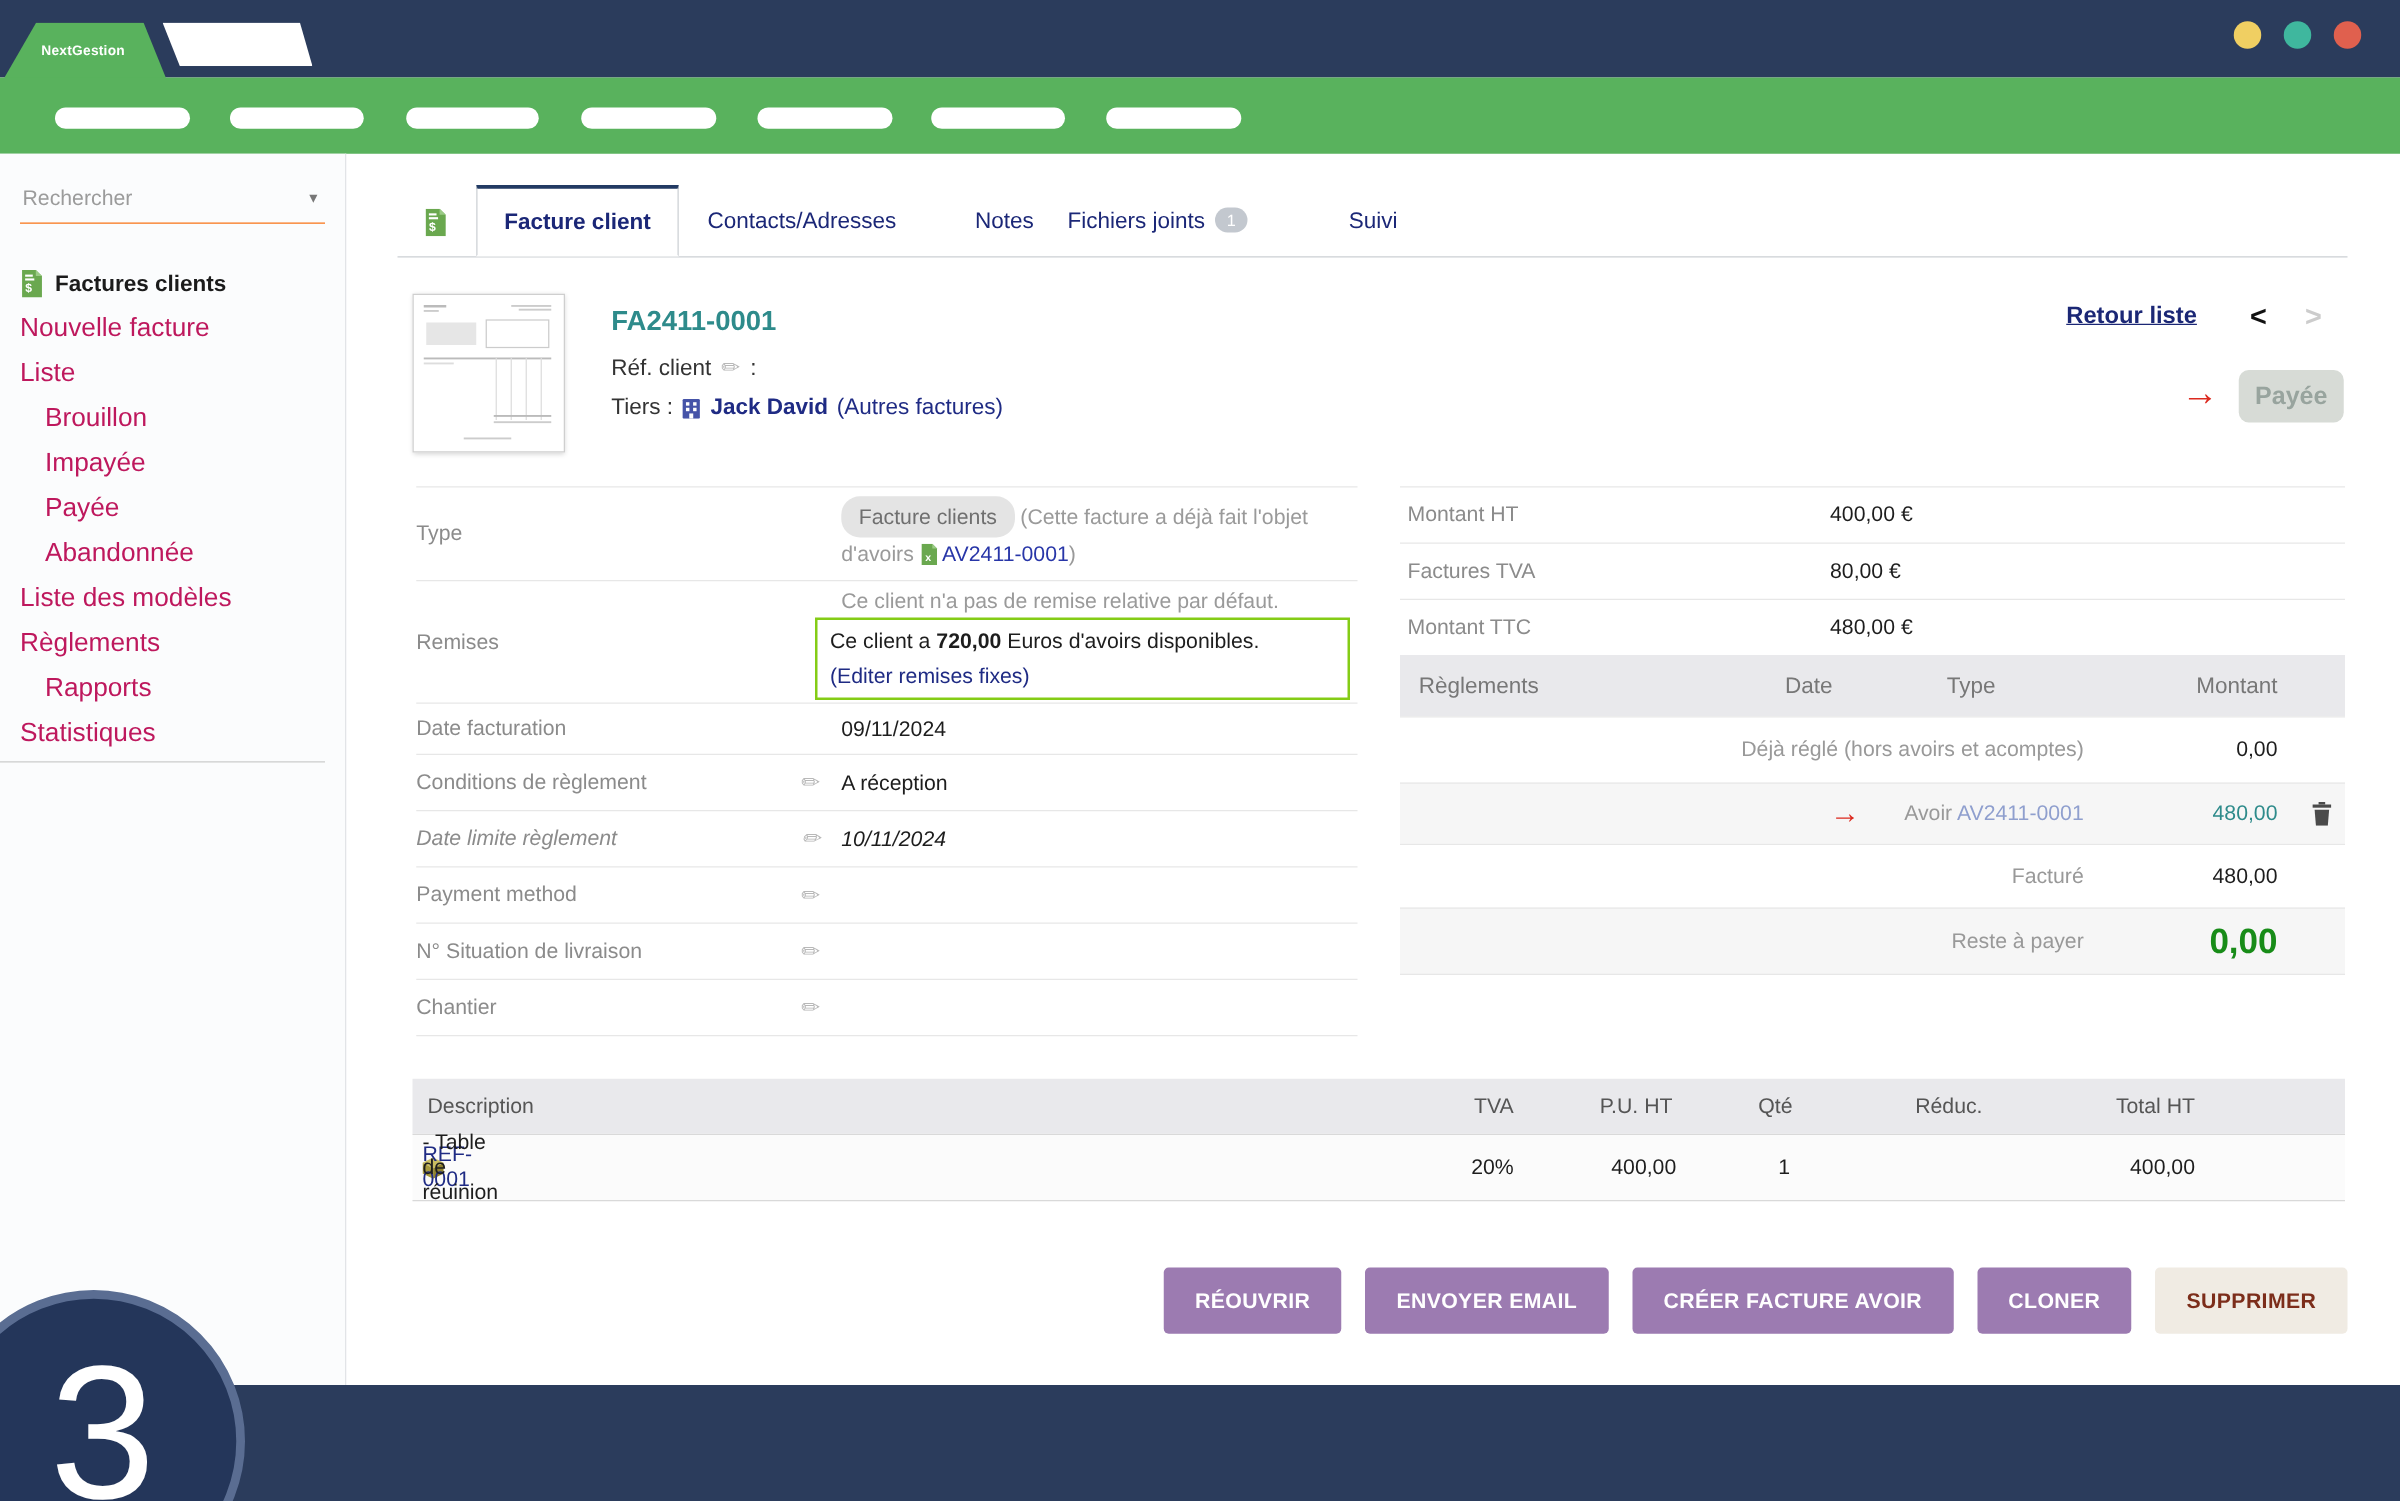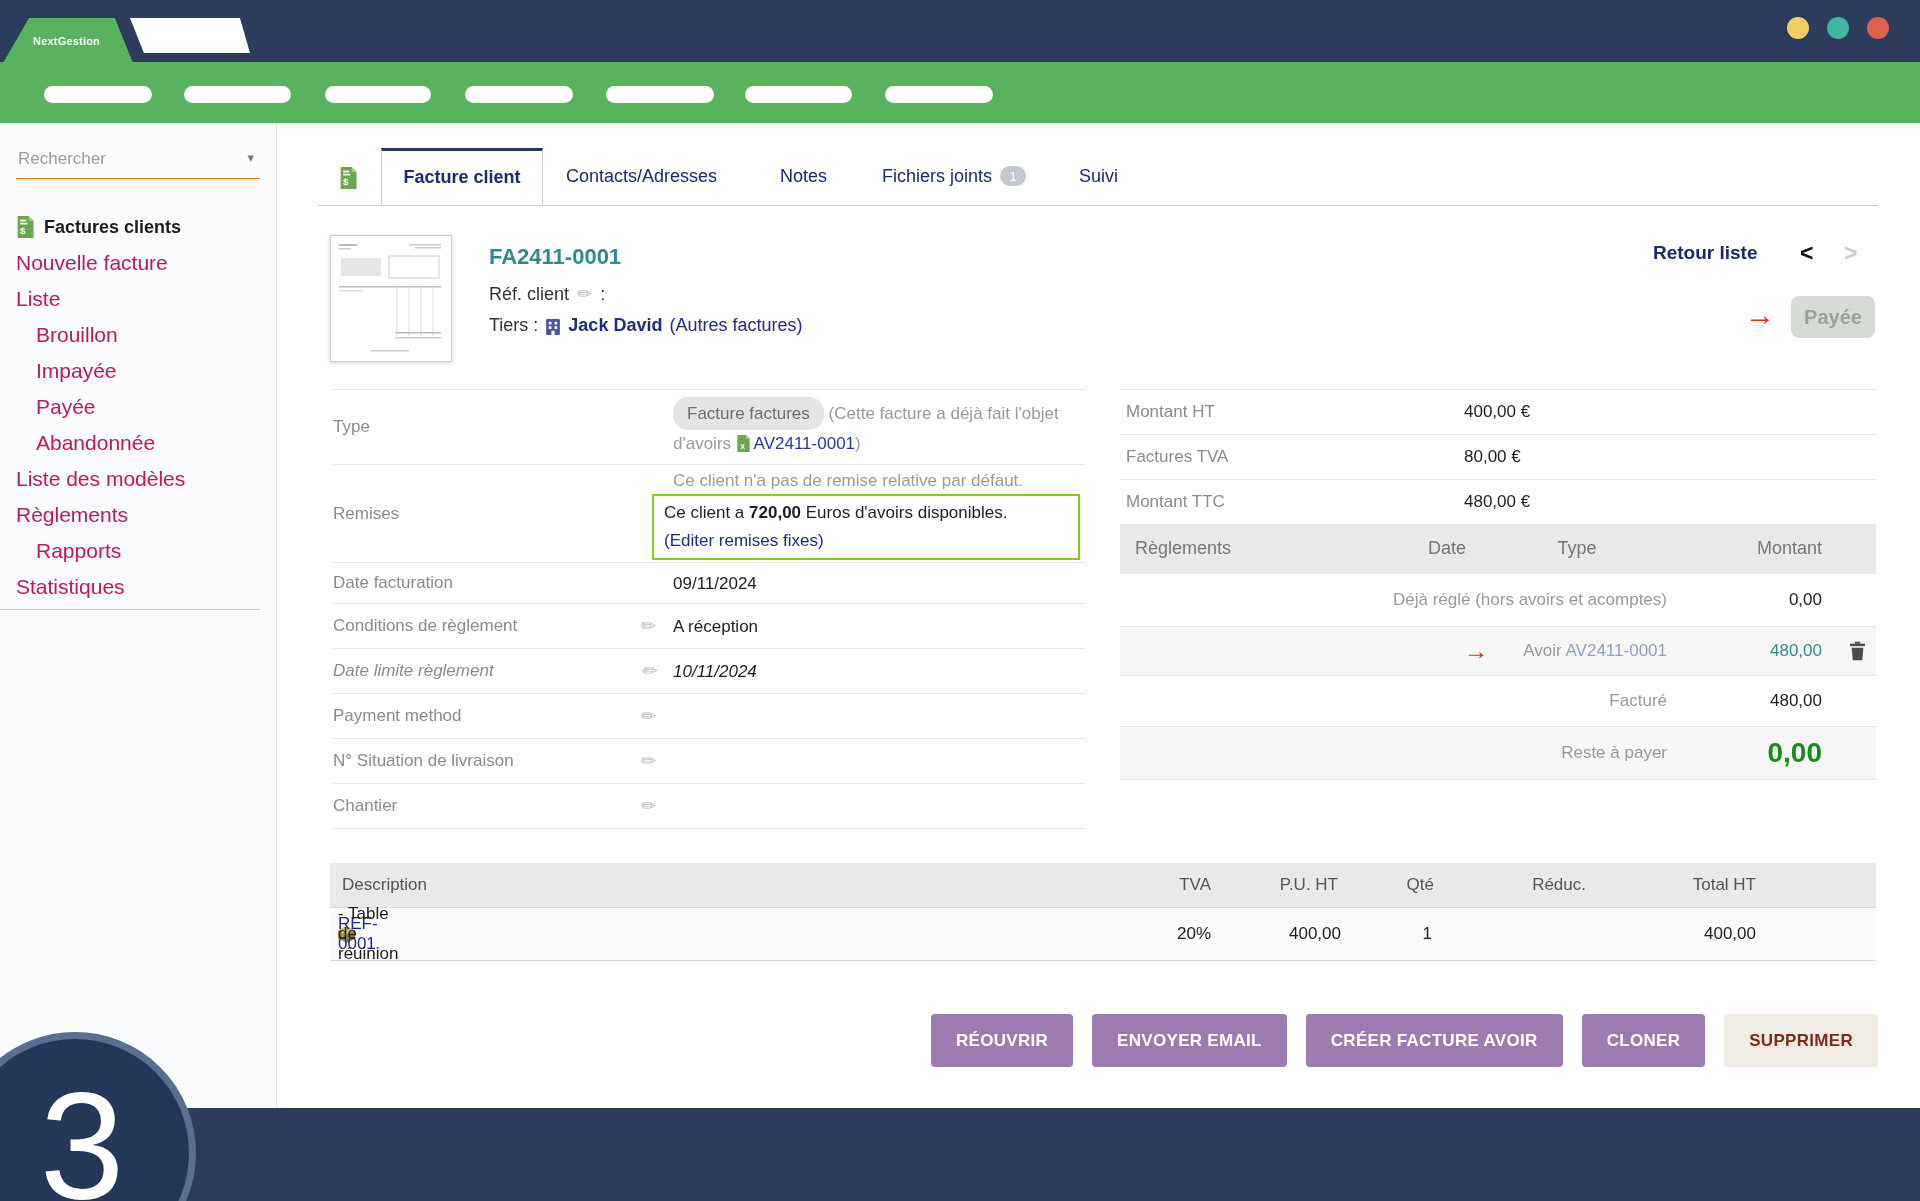--- a/index.html
+++ b/index.html
@@ -43,21 +43,21 @@
               color:#1b2777;font-size:18px;font-weight:bold;cursor:pointer;box-sizing:border-box;}
   .tab-badge{background:#c3c8cf;color:#fff;border-radius:10px;min-width:26px;height:20px;
              display:flex;align-items:center;justify-content:center;font-size:13px;}
   
   .thumb{position:absolute;left:330px;top:235px;width:120px;height:125px;background:#fff;
          border:1px solid #cfcfcf;box-shadow:0 1px 4px rgba(0,0,0,.18);cursor:pointer;}
   .inv-number{position:absolute;left:489px;top:244px;font-size:22px;font-weight:bold;color:#2e8b8b;}
   .ref-line{position:absolute;left:489px;top:283px;font-size:18px;color:#333;display:flex;align-items:center;gap:8px;}
   .tiers-line{position:absolute;left:489px;top:315px;font-size:18px;color:#333;display:flex;align-items:center;gap:7px;}
   .lnk{color:#1f2b84;cursor:pointer;}
-  .back-link{position:absolute;left:1653px;top:242px;font-size:19px;font-weight:bold;color:#1b2775;cursor:pointer;}
+  .back-link{position:absolute;left:1653px;top:242px;font-size:19px;font-weight:bold;color:#1b2775;cursor:pointer;text-decoration:underline;}
   .chev{position:absolute;top:240px;font-size:23px;font-weight:bold;cursor:pointer;}
   .pencil{color:#b8b8b8;font-size:18px;cursor:pointer;}
   .paid-arrow{position:absolute;left:1745px;top:298px;color:#dc2a1f;font-size:30px;font-weight:bold;}
   .paid-badge{position:absolute;left:1791px;top:296px;width:84px;height:42px;background:#d7dbd6;
               border-radius:8px;display:flex;align-items:center;justify-content:center;
               color:#98a49e;font-size:20px;font-weight:bold;}
   
   .dtable{position:absolute;left:333px;top:389px;width:753px;border-bottom:1px solid #e7e7e7;}
   .drow{position:relative;border-top:1px solid #e7e7e7;display:flex;align-items:center;}
   .drow .lbl{position:absolute;left:0;color:#8b8b8b;font-size:17px;}
@@ -159,21 +159,21 @@
     <svg class="tab-doc-icon" width="18" height="22" viewBox="0 0 14 18">
       <path d="M1 0h9l4 4v14H1z" fill="#6aa84f"></path>
         <path d="M10 0l4 4h-4z" fill="#9bcb85"></path>
       <rect x="3" y="3" width="5" height="1.4" fill="#fff"></rect>
         <rect x="3" y="5.5" width="6" height="1.4" fill="#fff"></rect>
       <text x="3" y="14.5" font-size="8" font-weight="bold" fill="#fff" font-family="Liberation Sans">$</text>
     </svg>
     <div class="tab-active">Facture client</div>
     <div class="tab" style="left:248px;">Contacts/Adresses</div>
     <div class="tab" style="left:462px;">Notes</div>
-    <div class="tab" style="left:564px;justify-content:center;">
+    <div class="tab" style="left:536px;justify-content:center;">
       <span>Fichiers joints</span>
       <span class="tab-badge">1</span>
     </div>
     <div class="tab" style="left:761px;">Suivi</div>
   </div>
 
   <div class="thumb">
     <svg width="118" height="123" viewBox="0 0 118 123">
       <rect x="8" y="8" width="18" height="2" fill="#bbb"></rect>
         <rect x="8" y="12" width="12" height="1.5" fill="#ccc"></rect>
@@ -214,21 +214,21 @@
   <div class="back-link">Retour liste</div>
   <span class="chev" style="left:1800px;color:#111;">&lt;</span>
   <span class="chev" style="left:1844px;color:#ccc;">&gt;</span>
   <span class="paid-arrow">→</span>
   <div class="paid-badge">Payée</div>
 
   <div class="dtable">
     <div class="drow" style="height:74px;">
       <span class="lbl">Type</span>
       <div class="valcol">
-        <span class="badge-std">Facture factures</span>
+        <span class="badge-std">Facture clients</span>
         <span class="gray-note">(Cette facture a déjà fait l'objet d'avoirs</span>
         <svg width="14" height="17" viewBox="0 0 14 18" style="vertical-align:-3px;">
           <path d="M1 0h9l4 4v14H1z" fill="#6aa84f"></path>
             <path d="M10 0l4 4h-4z" fill="#9bcb85"></path>
           <text x="4" y="14.5" font-size="9" font-weight="bold" fill="#fff" font-family="Liberation Sans">x</text>
         </svg>
         <span class="link-bright">AV2411-0001</span><span class="gray-note">)</span>
       </div>
     </div>
     <div class="drow" style="height:97px;">

